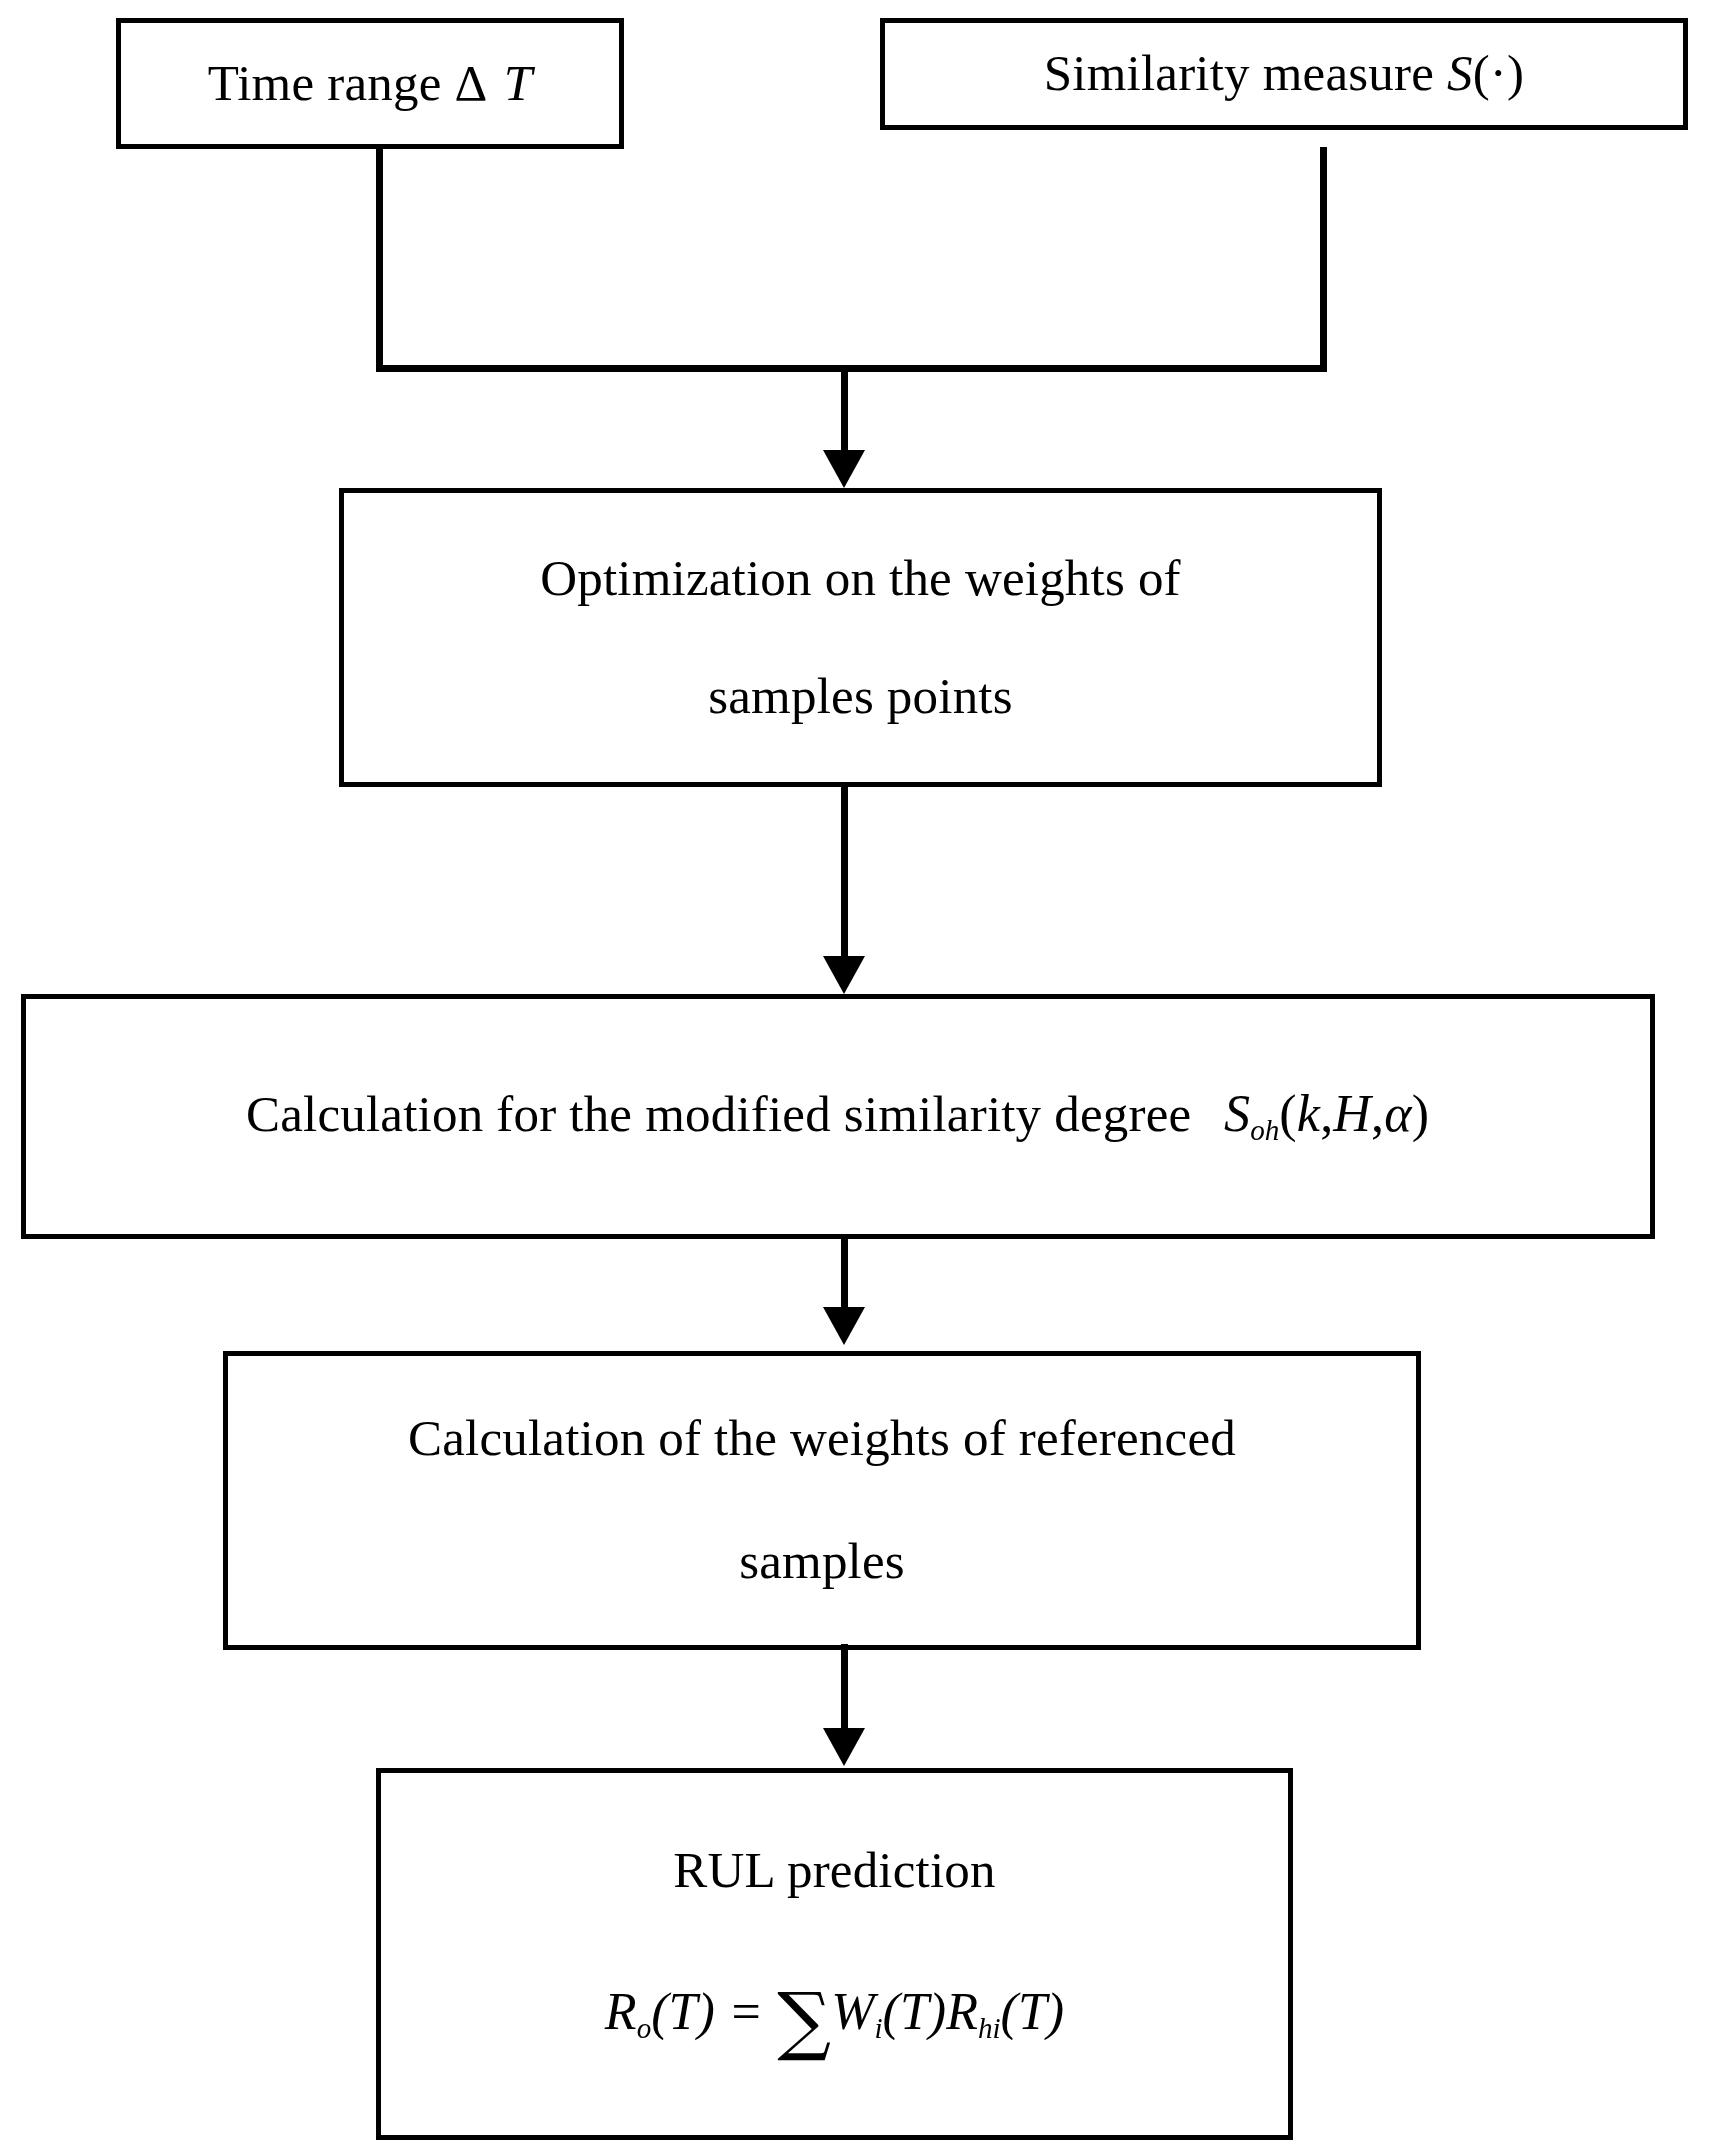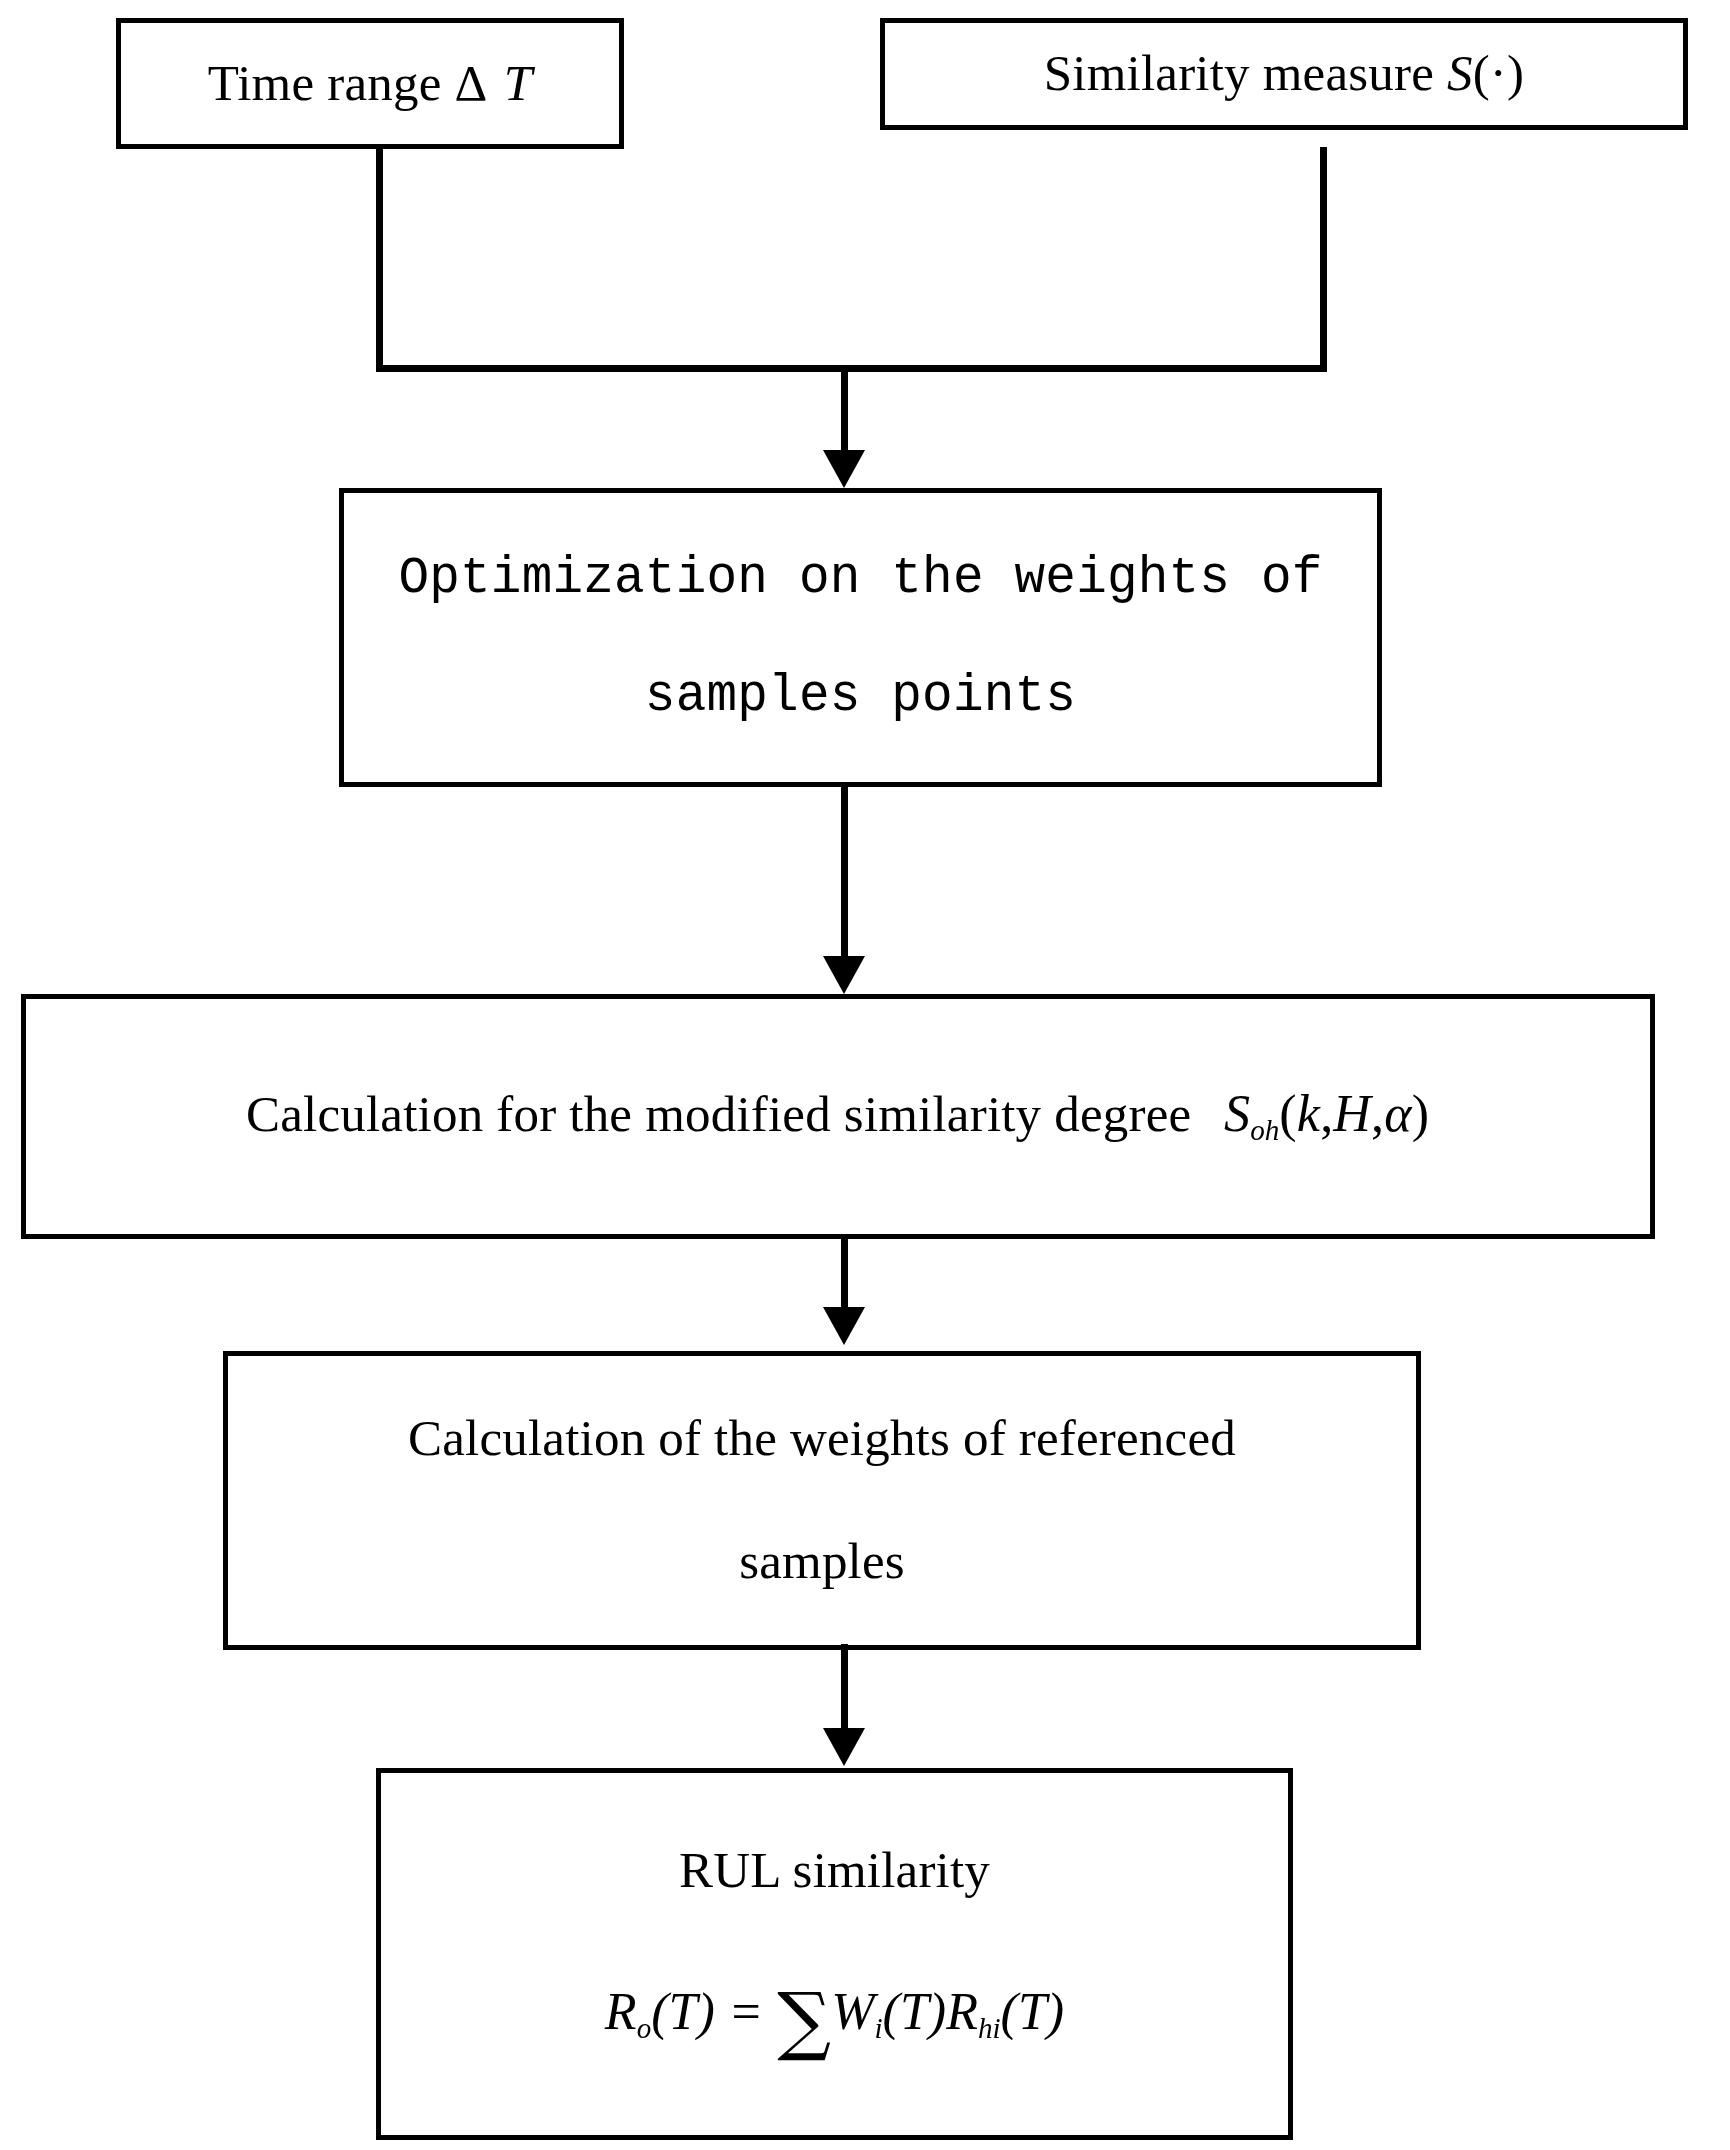--- a/index.html
+++ b/index.html
@@ -92,21 +92,21 @@
       <span>Similarity measure </span><span class="mi">S</span><span class="mi mup">(·)</span>
     </span>
   </div>
 
   <div class="vline" style="left:376px; top:147px; width:6.6px; height:225px;"></div>
   <div class="vline" style="left:1320px; top:147px; width:6.6px; height:225px;"></div>
   <div class="hline" style="left:376px; top:365px; width:951px; height:6.6px;"></div>
   <div class="vline" style="left:841px; top:365px; width:6.6px; height:95px;"></div>
   <div class="arrowhead" style="left:823px; top:450px;"></div>
 
-  <div class="node" style="left:339px; top:488px; width:1043px; height:299px;font-family:Liberation Mono, monospace;">
+  <div class="node" style="left:339px; top:488px; width:1043px; height:299px;">
     <span class="line gap-below">Optimization on the weights of</span>
     <span class="line">samples points</span>
   </div>
 
   <div class="vline" style="left:841px; top:787px; width:6.6px; height:178px;"></div>
   <div class="arrowhead" style="left:823px; top:956px;"></div>
 
   <div class="node" style="left:20.7px; top:994px; width:1634px; height:245px;">
     <span class="line">
       <span>Calculation for the modified similarity degree</span><span class="mathspace"></span><span class="mathspace"></span><span class="formula"><span class="mi">S</span><span class="sub">oh</span><span class="mi mup">(</span><span class="mi">k</span><span class="mi mup">,</span><span class="mi">H</span><span class="mi mup">,</span><span class="greek mi">α</span><span class="mi mup">)</span></span>
@@ -118,18 +118,18 @@
 
   <div class="node" style="left:223px; top:1351px; width:1198px; height:299px;">
     <span class="line gap-below-sm">Calculation of the weights of referenced</span>
     <span class="line">samples</span>
   </div>
 
   <div class="vline" style="left:841px; top:1644px; width:6.6px; height:93px;"></div>
   <div class="arrowhead" style="left:823px; top:1728px;"></div>
 
   <div class="node" style="left:376px; top:1768px; width:917px; height:372px;">
-    <span class="line" style="margin-bottom:79px;">RUL similarity</span>
+    <span class="line" style="margin-bottom:79px;">RUL prediction</span>
     <span class="formula"><span class="mi">R</span><span class="sub">o</span><span class="mi">(T)</span><span class="mathspace"></span><span class="mi mup">=</span><span class="mathspace"></span><span class="bigsum">∑</span><span class="mi">W</span><span class="sub">i</span><span class="mi">(T)</span><span class="mi">R</span><span class="sub">hi</span><span class="mi">(T)</span></span>
   </div>
 
 </div>
 
 
 </body></html>

